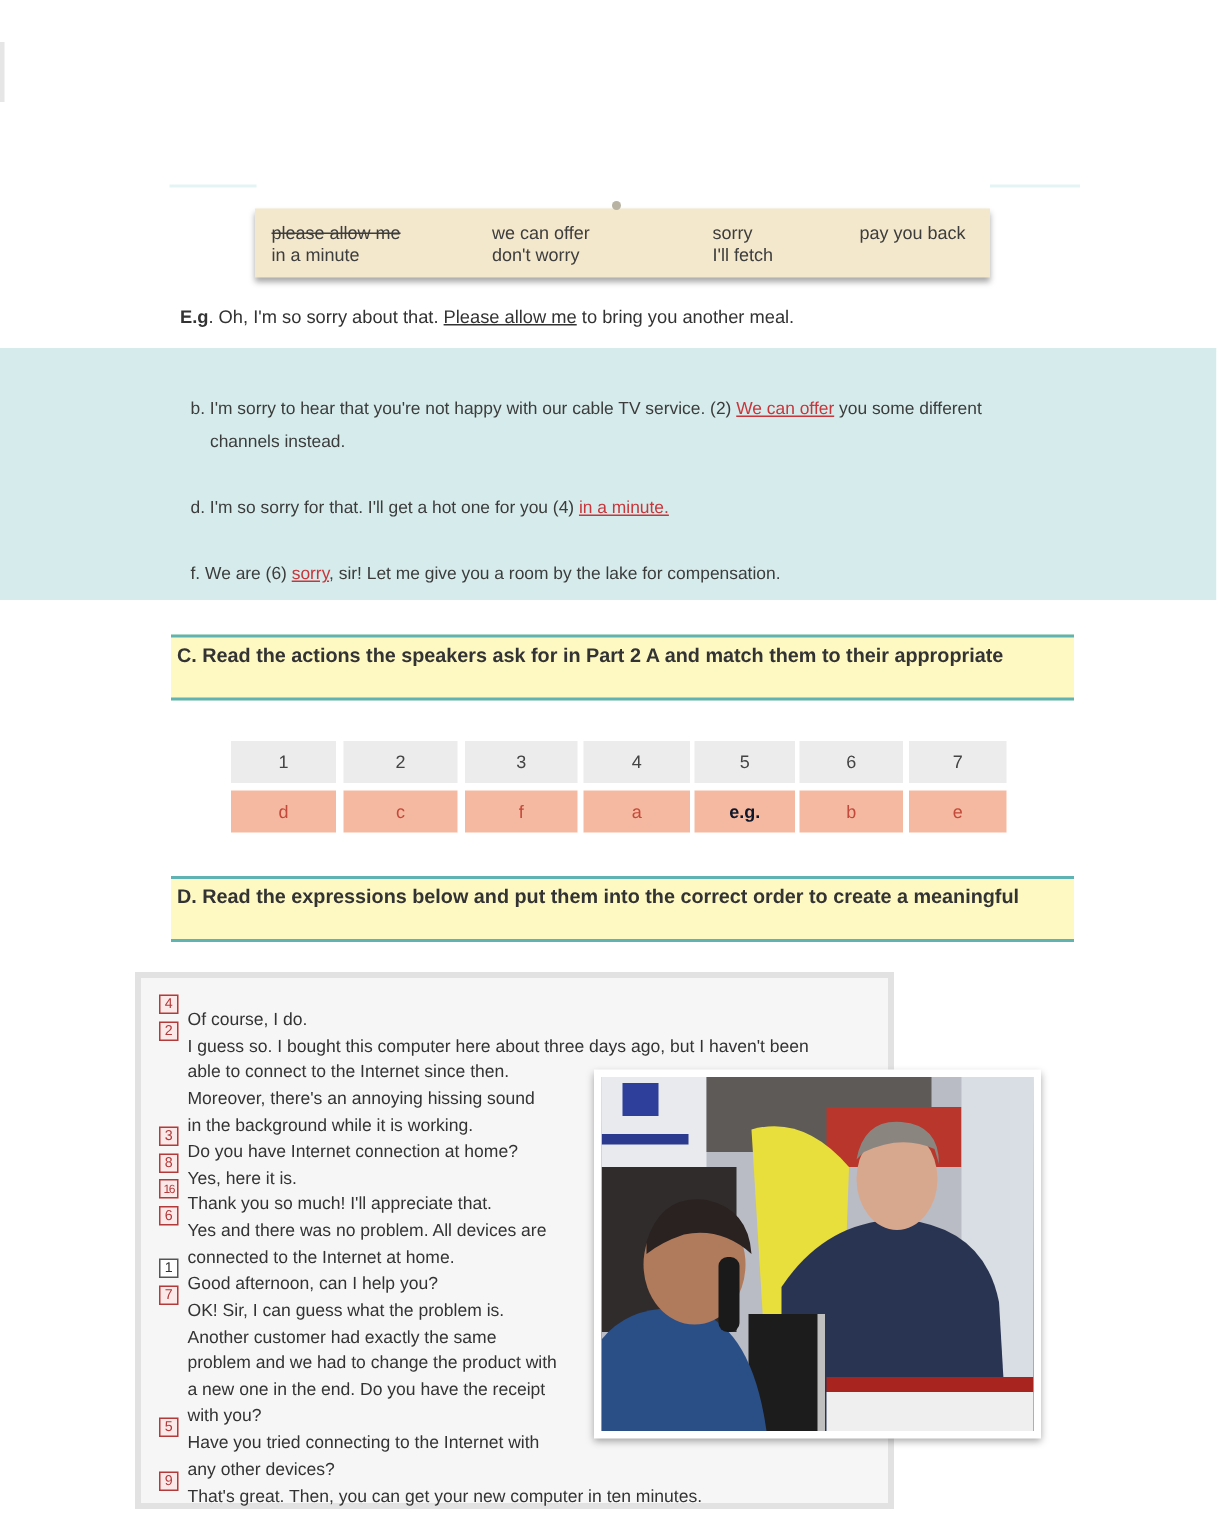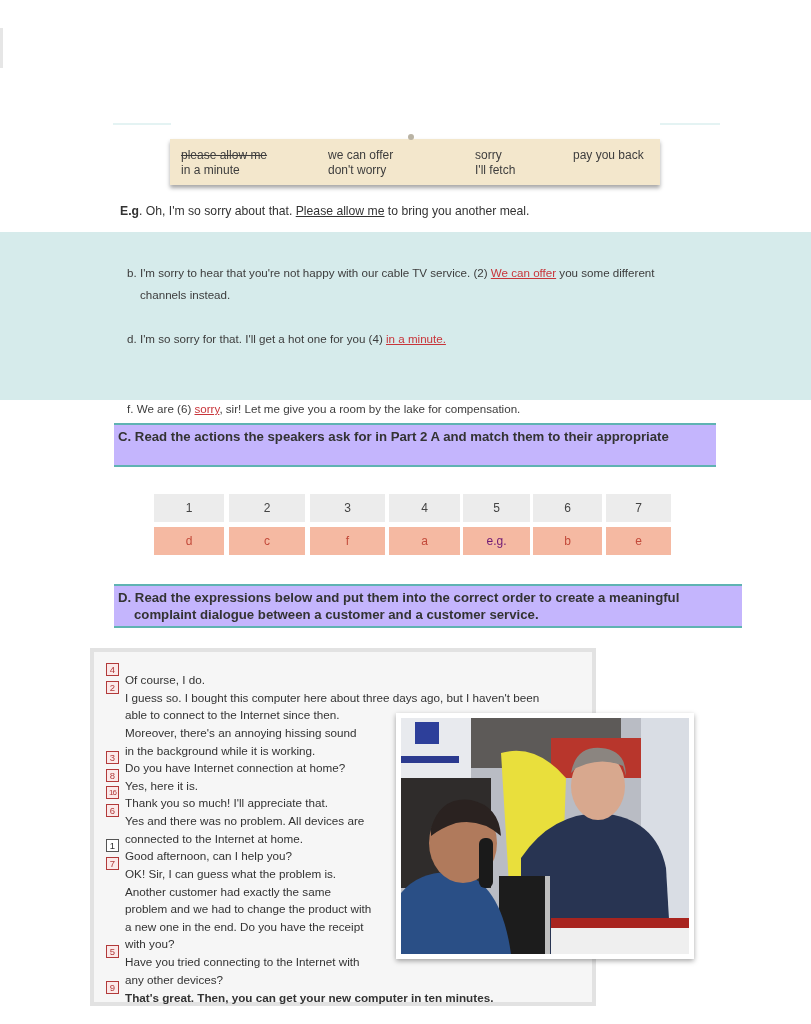--- a/index.html
+++ b/index.html
@@ -36,36 +36,36 @@
 
   
   .teal-band { left: 0; top: 232px; width: 811px; height: 168px; background: #d6ebeb; }
   .sent { position: absolute; left: 127px; font-size: 11.6px; color: #3c3c3c; white-space: nowrap; }
   .ans { color: #c8353a; text-decoration: underline; }
 
   
   .sec-head {
     left: 114px; width: 602px; height: 40px;
     border-top: 2px solid #5fb3b2; border-bottom: 2px solid #5fb3b2;
-    background: #c4b5fd;
+    background: #fef9c3;
   }
   .sec-head .t1, .sec-head .t2 {
     position: absolute; font-size: 13.2px; font-weight: bold; color: #333; white-space: nowrap;
   }
   .sec-head .t1 { left: 4px; top: 4px; }
   .sec-head .t2 { left: 20px; top: 21px; }
 
   
   .cell {
     position: absolute; height: 28px; line-height: 28px; text-align: center;
     font-size: 12px;
   }
   .cell.num { background: #ececec; color: #444; }
   .cell.let { background: #f5b9a2; color: #c34a3a; }
-  .cell.let.bold { color: #701a75; font-weight: normal; }
+  .cell.let.bold { color: #0f172a; font-weight: bold; }
 
   
   .dlg-box {
     left: 90px; top: 648px; width: 506px; height: 358px;
     background: #f6f6f6; border: 4px solid #e2e2e2; box-sizing: border-box;
   }
   .line { position: absolute; left: 125px; font-size: 11.7px; color: #333; white-space: nowrap; margin-top: 11px; }
   .badge {
     position: absolute; left: 106px; width: 11px; height: 11px;
     border: 1px solid #b23a3a; background: #fbe9e9;
@@ -109,21 +109,21 @@
 <div class="abs teal-band">
   <div class="sent" style="top:34px;text-align:right;">
     <span>b.</span>
     <span>I'm sorry to hear that you're not happy with our cable TV service. (2) </span><span class="ans">We can offer</span><span> you some different</span>
   </div>
   <div class="sent" style="top:56px;left:140px;">channels instead.</div>
   <div class="sent" style="top:100px;">
     <span>d.</span>
     <span>I'm so sorry for that. I'll get a hot one for you (4) </span><span class="ans">in a minute.</span><span></span>
   </div>
-  <div class="sent" style="top:144px;margin-top:26px;">
+  <div class="sent" style="top:144px;">
     <span>f.</span>
     <span>We are (6) </span><span class="ans">sorry</span><span>, sir! Let me give you a room by the lake for compensation.</span>
   </div>
 </div>
 
 <div class="abs sec-head" style="top:423px;">
   <span class="t1">C. Read the actions the speakers ask for in Part 2 A and match them to their appropriate</span>
 </div>
 
 <div class="abs" style="left:0;top:0;">
@@ -137,23 +137,22 @@
 
   <div class="cell let" style="left:154px;top:527px;width:70px;">d</div>
   <div class="cell let" style="left:229px;top:527px;width:76px;">c</div>
   <div class="cell let" style="left:310px;top:527px;width:75px;">f</div>
   <div class="cell let" style="left:389px;top:527px;width:71px;">a</div>
   <div class="cell let bold" style="left:463px;top:527px;width:67px;">e.g.</div>
   <div class="cell let" style="left:533px;top:527px;width:69px;">b</div>
   <div class="cell let" style="left:606px;top:527px;width:65px;">e</div>
 </div>
 
-<div class="abs sec-head" style="top:584px;padding-left:26px;">
+<div class="abs sec-head" style="top:584px;">
   <span class="t1">D. Read the expressions below and put them into the correct order to create a meaningful</span>
-  <span class="t2">complaint dialogue between a customer and a customer service.</span>
 </div>
 
 <div class="abs dlg-box"></div>
 
 <div>
 
   <span class="badge" style="top:663px;">4</span>
   <span class="line" style="top:662px;">Of course, I do.</span>
 
   <span class="badge" style="top:681px;">2</span>
@@ -183,21 +182,21 @@
   <span class="line" style="top:874px;">Another customer had exactly the same</span>
   <span class="line" style="top:891px;">problem and we had to change the product with</span>
   <span class="line" style="top:909px;">a new one in the end. Do you have the receipt</span>
   <span class="line" style="top:926px;">with you?</span>
 
   <span class="badge" style="top:945px;">5</span>
   <span class="line" style="top:944px;">Have you tried connecting to the Internet with</span>
   <span class="line" style="top:962px;">any other devices?</span>
 
   <span class="badge" style="top:981px;">9</span>
-  <span class="line" style="top:980px;font-weight:bold;">That's great. Then, you can get your new computer in ten minutes.</span>
+  <span class="line" style="top:980px;">That's great. Then, you can get your new computer in ten minutes.</span>
 </div>
 
 <div class="abs photo-frame">
   <div class="photo">
     <svg width="288" height="236" viewBox="0 0 288 236" xmlns="http://www.w3.org/2000/svg">
 
       <rect x="0" y="0" width="288" height="236" fill="#b9bcc4"></rect>
       <rect x="0" y="0" width="70" height="60" fill="#e8eaee"></rect>
       <rect x="14" y="4" width="24" height="22" fill="#2d3f9a"></rect>
       <rect x="0" y="38" width="58" height="7" fill="#2b3a8f"></rect>

